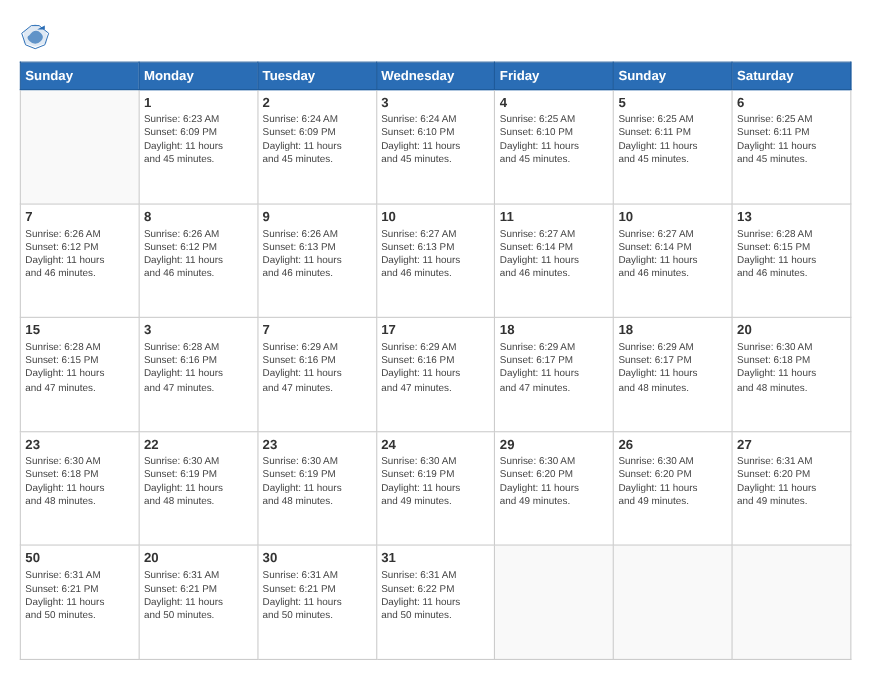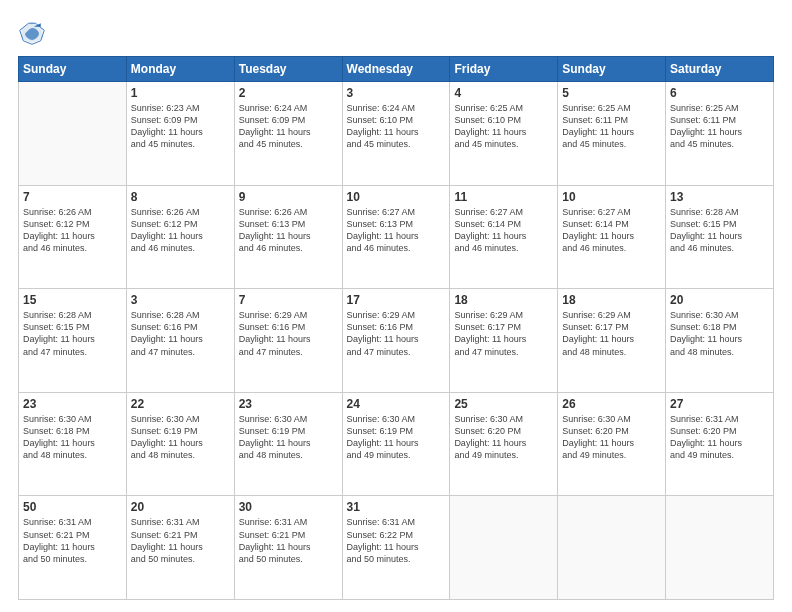--- a/index.html
+++ b/index.html
@@ -297,21 +297,21 @@
 and 48 minutes.</div>
           </td>
           <td>
             <span class="day-number">24</span>
             <div class="day-info" style="white-space: pre-line;">Sunrise: 6:30 AM
 Sunset: 6:19 PM
 Daylight: 11 hours
 and 49 minutes.</div>
           </td>
           <td>
-            <span class="day-number">25</span>
+            <span class="day-number">29</span>
             <div class="day-info" style="white-space: pre-line;">Sunrise: 6:30 AM
 Sunset: 6:20 PM
 Daylight: 11 hours
 and 49 minutes.</div>
           </td>
           <td>
             <span class="day-number">26</span>
             <div class="day-info" style="white-space: pre-line;">Sunrise: 6:30 AM
 Sunset: 6:20 PM
 Daylight: 11 hours

